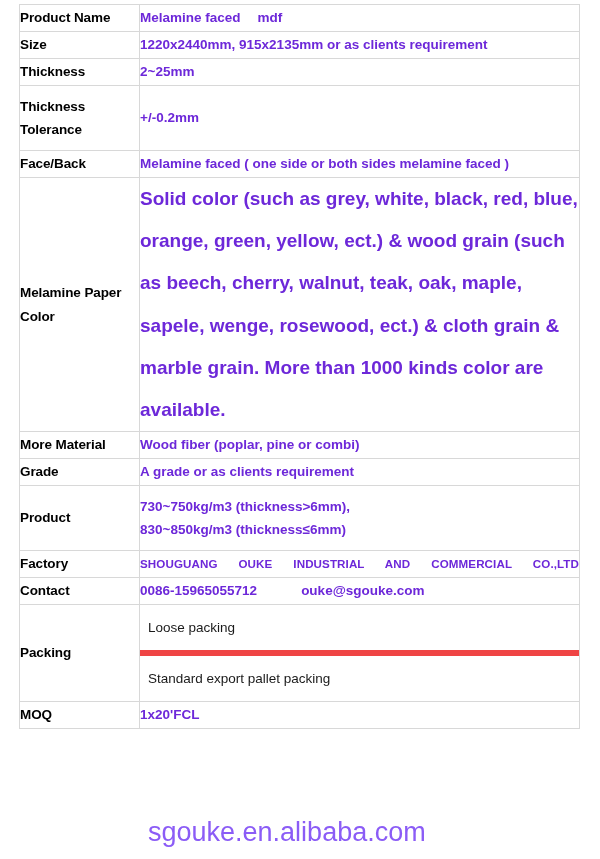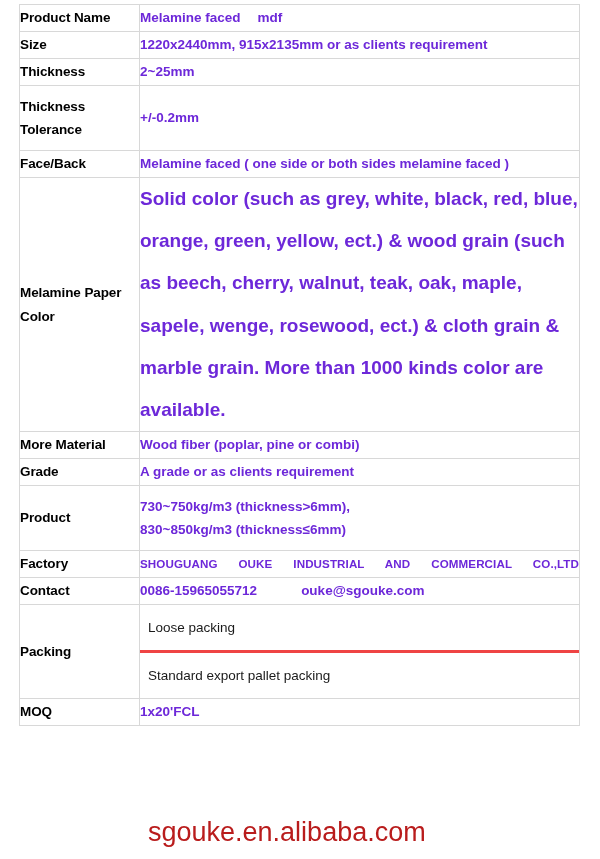--- a/index.html
+++ b/index.html
@@ -91,38 +91,38 @@
     padding: 0;
     vertical-align: top;
   }
   table.subtable {
     width: 100%;
     border-collapse: collapse;
     table-layout: fixed;
   }
   table.subtable td {
     border: none;
-    border-bottom: 3px solid #ef4444;
+    border-bottom: 6px solid #ef4444;
     height: 37px;
     font-size: 13.5px;
     padding: 4px 8px;
     vertical-align: middle;
     color: #1a1a1a;
   }
   table.subtable tr:last-child td {
     border-bottom: none;
   }
 
   
   #watermark {
     position: absolute;
     left: 148px;
     top: 817px;
     font-size: 27px;
-    color: #b91c1c;
+    color: #8b5cf6;
     font-family: "Liberation Sans", sans-serif;
     letter-spacing: 0px;
     white-space: nowrap;
     pointer-events: none;
     font-weight: normal;
     text-align: right;
   }
 </style>
 </head>
 <body>

